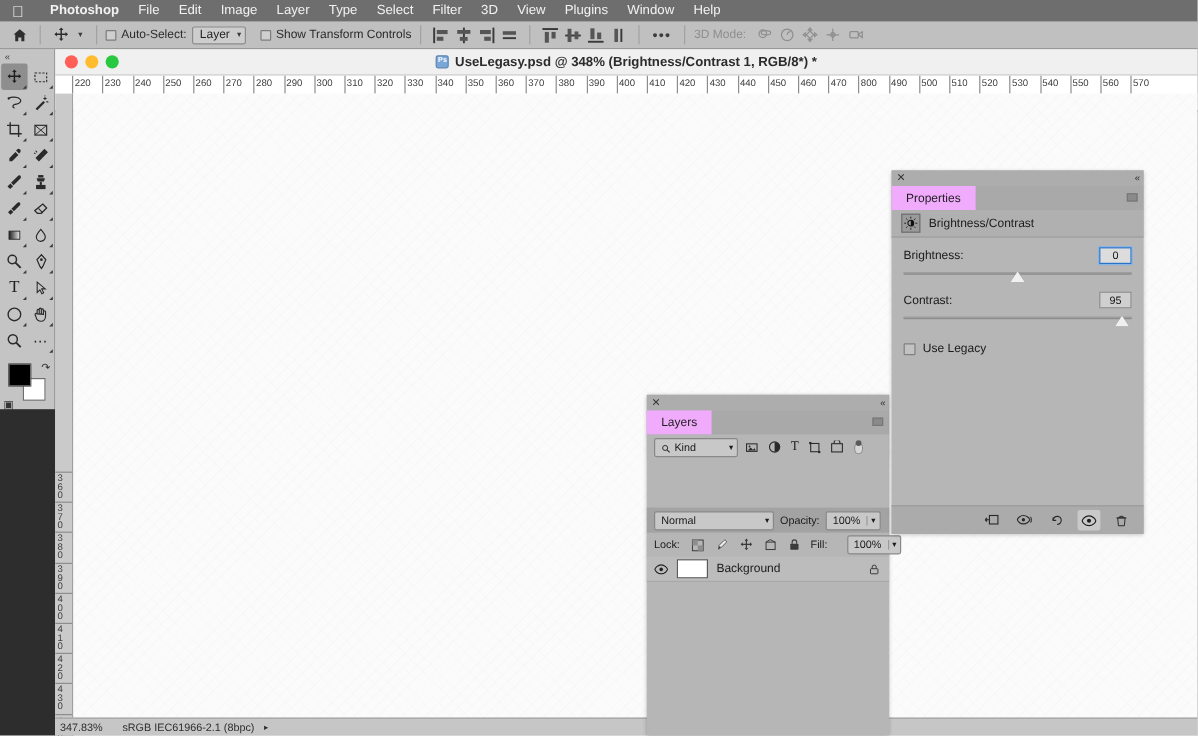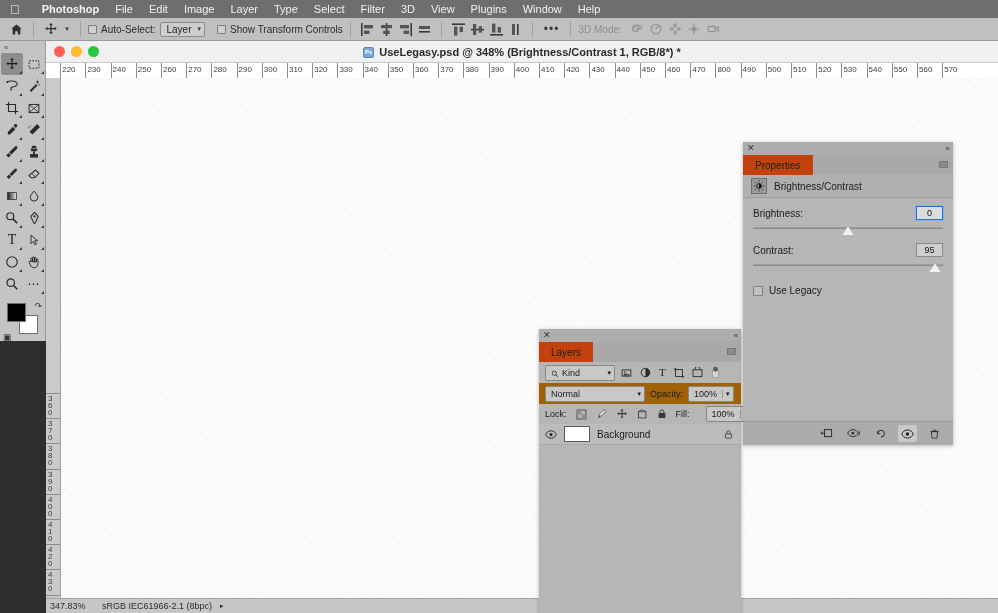--- a/index.html
+++ b/index.html
@@ -90,21 +90,21 @@
     border-bottom: 1px solid #c9c9c9; display: flex; align-items: center;
   }
   .traffic { display: flex; gap: 6px; margin-left: 8px; }
   .dot { width: 11px; height: 11px; border-radius: 50%; }
   .dot.red { background: #ff5f57; }
   .dot.yellow { background: #febc2e; }
   .dot.green { background: #28c840; }
   #doc-title {
     position: absolute; left: 0; right: 0; text-align: center;
     font-size: 11px; font-weight: bold; color: #2c2c2c;
-    display: flex; align-items: flex-end; justify-content: center; gap: 5px;
+    display: flex; align-items: flex-start; justify-content: center; gap: 5px;
   }
   .ps-badge {
     width: 11px; height: 11px; background: #7aa7d9; border: 1px solid #5f86b0;
     border-radius: 2px; color: #fff; font-size: 6px; font-weight: bold;
     display: inline-flex; align-items: center; justify-content: center;
   }
 
   
   #ruler-h {
     position: absolute; left: 0; top: 22px; width: 952px; height: 30px;
@@ -157,21 +157,21 @@
     height: 13px; background: #adadad; display: flex; align-items: center;
     justify-content: space-between; padding: 0 4px;
   }
   .panel-head .x { font-size: 9px; color: #353535; line-height: 1; }
   .panel-head .cc { font-size: 8px; color: #353535; letter-spacing: -1px; }
   .panel-tabs {
     height: 20px; background: #a9a9a9; display: flex; align-items: stretch;
     position: relative;
   }
   .ptab {
-    padding: 0 12px; font-size: 10px; color: #1e1e1e; background: #c2410c;
+    padding: 0 12px; font-size: 10px; color: #1e1e1e; background: #f0abfc;
     display: flex; align-items: center;
   }
   .panel-menu {
     position: absolute; right: 5px; top: 6px; width: 9px; height: 7px;
     background: #8a8a8a; border: 1px solid #777;
   }
 
   
   #props { left: 743px; top: 142px; width: 210px; height: 303px; }
   .adj-header {
@@ -235,21 +235,21 @@
     padding: 0 6px; background: #b6b6b6;
   }
   .kind-dd {
     width: 70px; height: 16px; background: #c8c8c8; border: 1px solid #888;
     border-radius: 2px; display: flex; align-items: center; gap: 4px;
     padding: 0 3px 0 5px; font-size: 9px; color: #1a1a1a; justify-content: space-between;
   }
   .filter-icons { display: flex; align-items: center; gap: 8px; }
   .blend-row {
     height: 21px; display: flex; align-items: center; gap: 5px; padding: 0 6px;
-    background: #a16207; font-size: 9px; color: #1a1a1a;
+    background: #a3a3a3; font-size: 9px; color: #1a1a1a; margin-top: 40px;
   }
   .blend-dd {
     width: 100px; height: 16px; background: #c8c8c8; border: 1px solid #888;
     border-radius: 2px; display: flex; align-items: center; justify-content: space-between;
     padding: 0 3px 0 5px; font-size: 9px; color: #1a1a1a;
   }
   .pctbox {
     height: 16px; background: #c8c8c8; border: 1px solid #888; border-radius: 2px;
     display: flex; align-items: center; font-size: 9px; color: #1a1a1a;
   }

